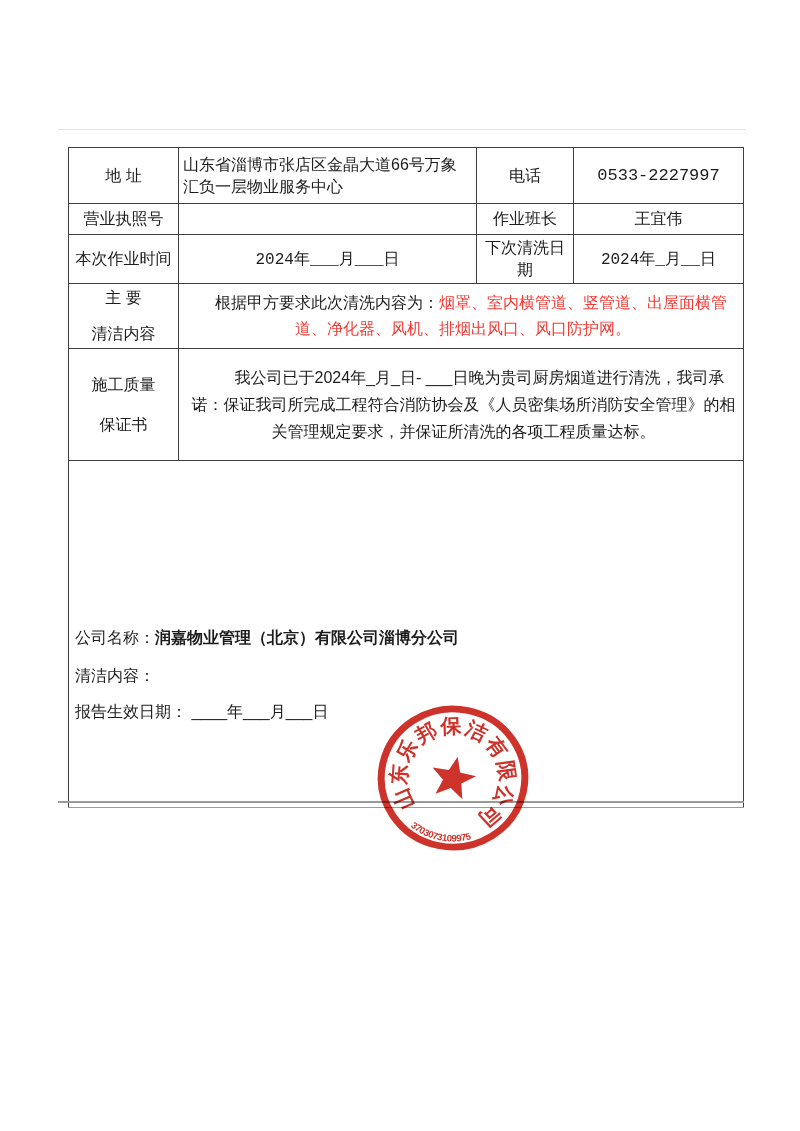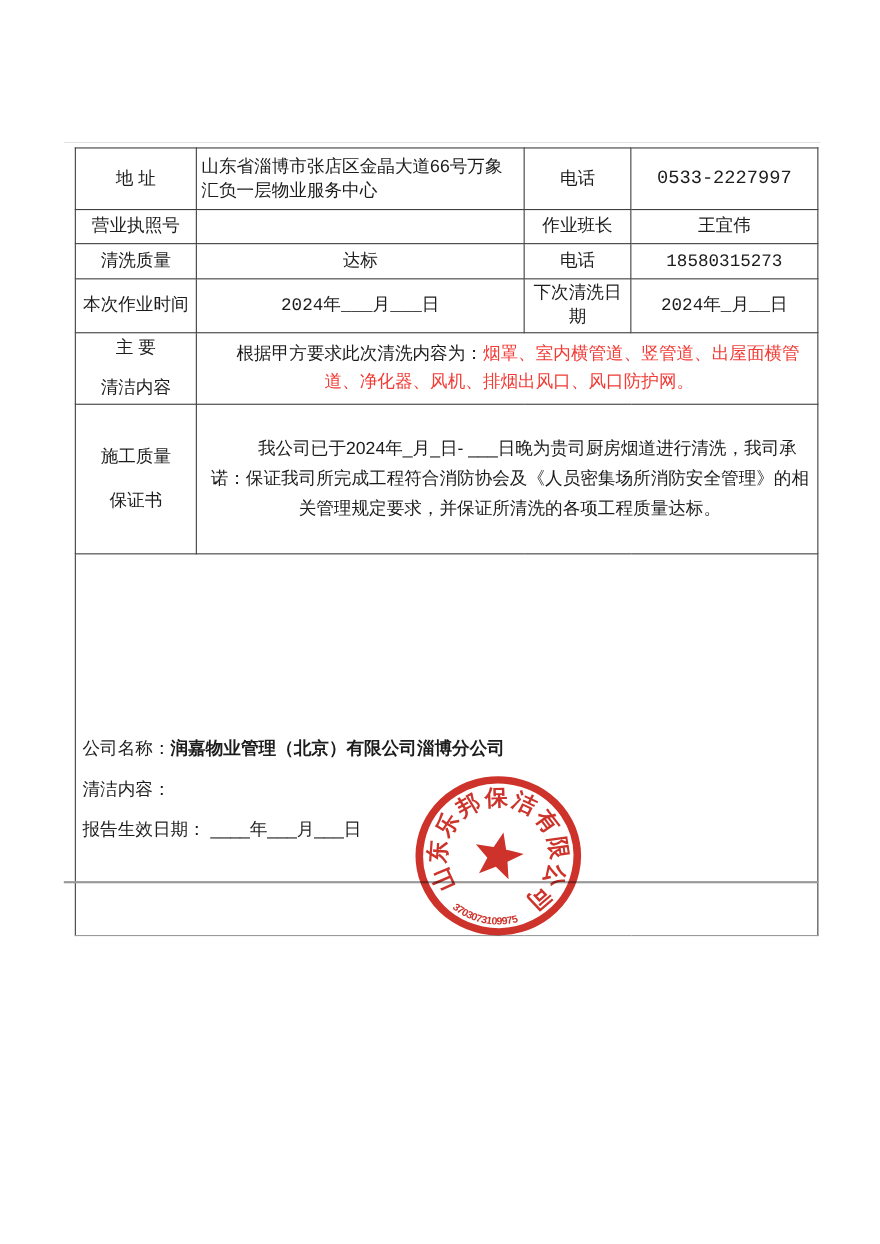--- a/index.html
+++ b/index.html
@@ -8,21 +8,21 @@
     font-family:"Liberation Sans","DejaVu Sans",sans-serif;
     color:#1c1c1c;
   }
   .page{position:absolute;inset:0;overflow:hidden;}
 
   
   .hairline-top{position:absolute;left:58px;top:129px;width:688px;height:1px;background:#e3e3e3;}
   .hairline-bottom{position:absolute;left:58px;top:801px;width:686px;height:2px;background:#9a9a9a;z-index:3;}
 
   table.form{
-    position:absolute;left:68px;top:134px;width:675px;
+    position:absolute;left:68px;top:147px;width:675px;
     border-collapse:collapse;table-layout:fixed;z-index:2;background:transparent;
   }
   table.form td{
     border:1px solid #3f3f3f;
     font-size:16px;line-height:22px;
     padding:2px 4px;
     vertical-align:middle;
     overflow:hidden;
   }
   td.lab{text-align:center;}
@@ -66,44 +66,38 @@
       <td class="addr">山东省淄博市张店区金晶大道66号万象汇负一层物业服务中心</td>
       <td class="lab">电话</td>
       <td class="ctr"><span class="serif-num">0533-2227997</span></td>
     </tr>
     <tr style="height:31px;">
       <td class="lab">营业执照号</td>
       <td></td>
       <td class="lab">作业班长</td>
       <td class="ctr">王宜伟</td>
     </tr>
-    <tr style="height:32px;">
-      <td class="lab">清洗质量</td>
-      <td class="ctr">达标</td>
-      <td class="lab">电话</td>
-      <td class="ctr"><span class="serif-num" style="font-size:16px;">18580315273</span></td>
-    </tr>
     <tr style="height:31px;">
       <td class="lab">本次作业时间</td>
       <td class="ctr date-str"><span class="serif-num">2024年___月___日</span></td>
       <td class="lab" style="padding:2px 1px;">下次清洗日期</td>
       <td class="ctr date-str"><span class="serif-num">2024年_月__日</span></td>
     </tr>
     <tr style="height:65px;">
       <td class="lab">
         <div>主 要</div>
         <div style="margin-top:14px;">清洁内容</div>
       </td>
       <td colspan="3" class="freeform">
         <p class="content-par">
           <span>根据甲方要求此次清洗内容为：</span><span class="red">烟罩、室内横管道、竖管道、出屋面横管道、净化器、风机、排烟出风口、风口防护网。</span>
         </p>
       </td>
     </tr>
-    <tr style="height:136px;">
+    <tr style="height:112px;">
       <td class="lab">
         <div>施工质量</div>
         <div style="margin-top:18px;">保证书</div>
       </td>
       <td colspan="3" class="freeform">
         <p class="guar-par">我公司已于2024年_月_日- ___日晚为贵司厨房烟道进行清洗，我司承诺：保证我司所完成工程符合消防协会及《人员密集场所消防安全管理》的相关管理规定要求，并保证所清洗的各项工程质量达标。</p>
       </td>
     </tr>
     <tr style="height:347px;">
       <td colspan="4" class="bigcell" style="border-bottom-color:#9a9a9a;">

